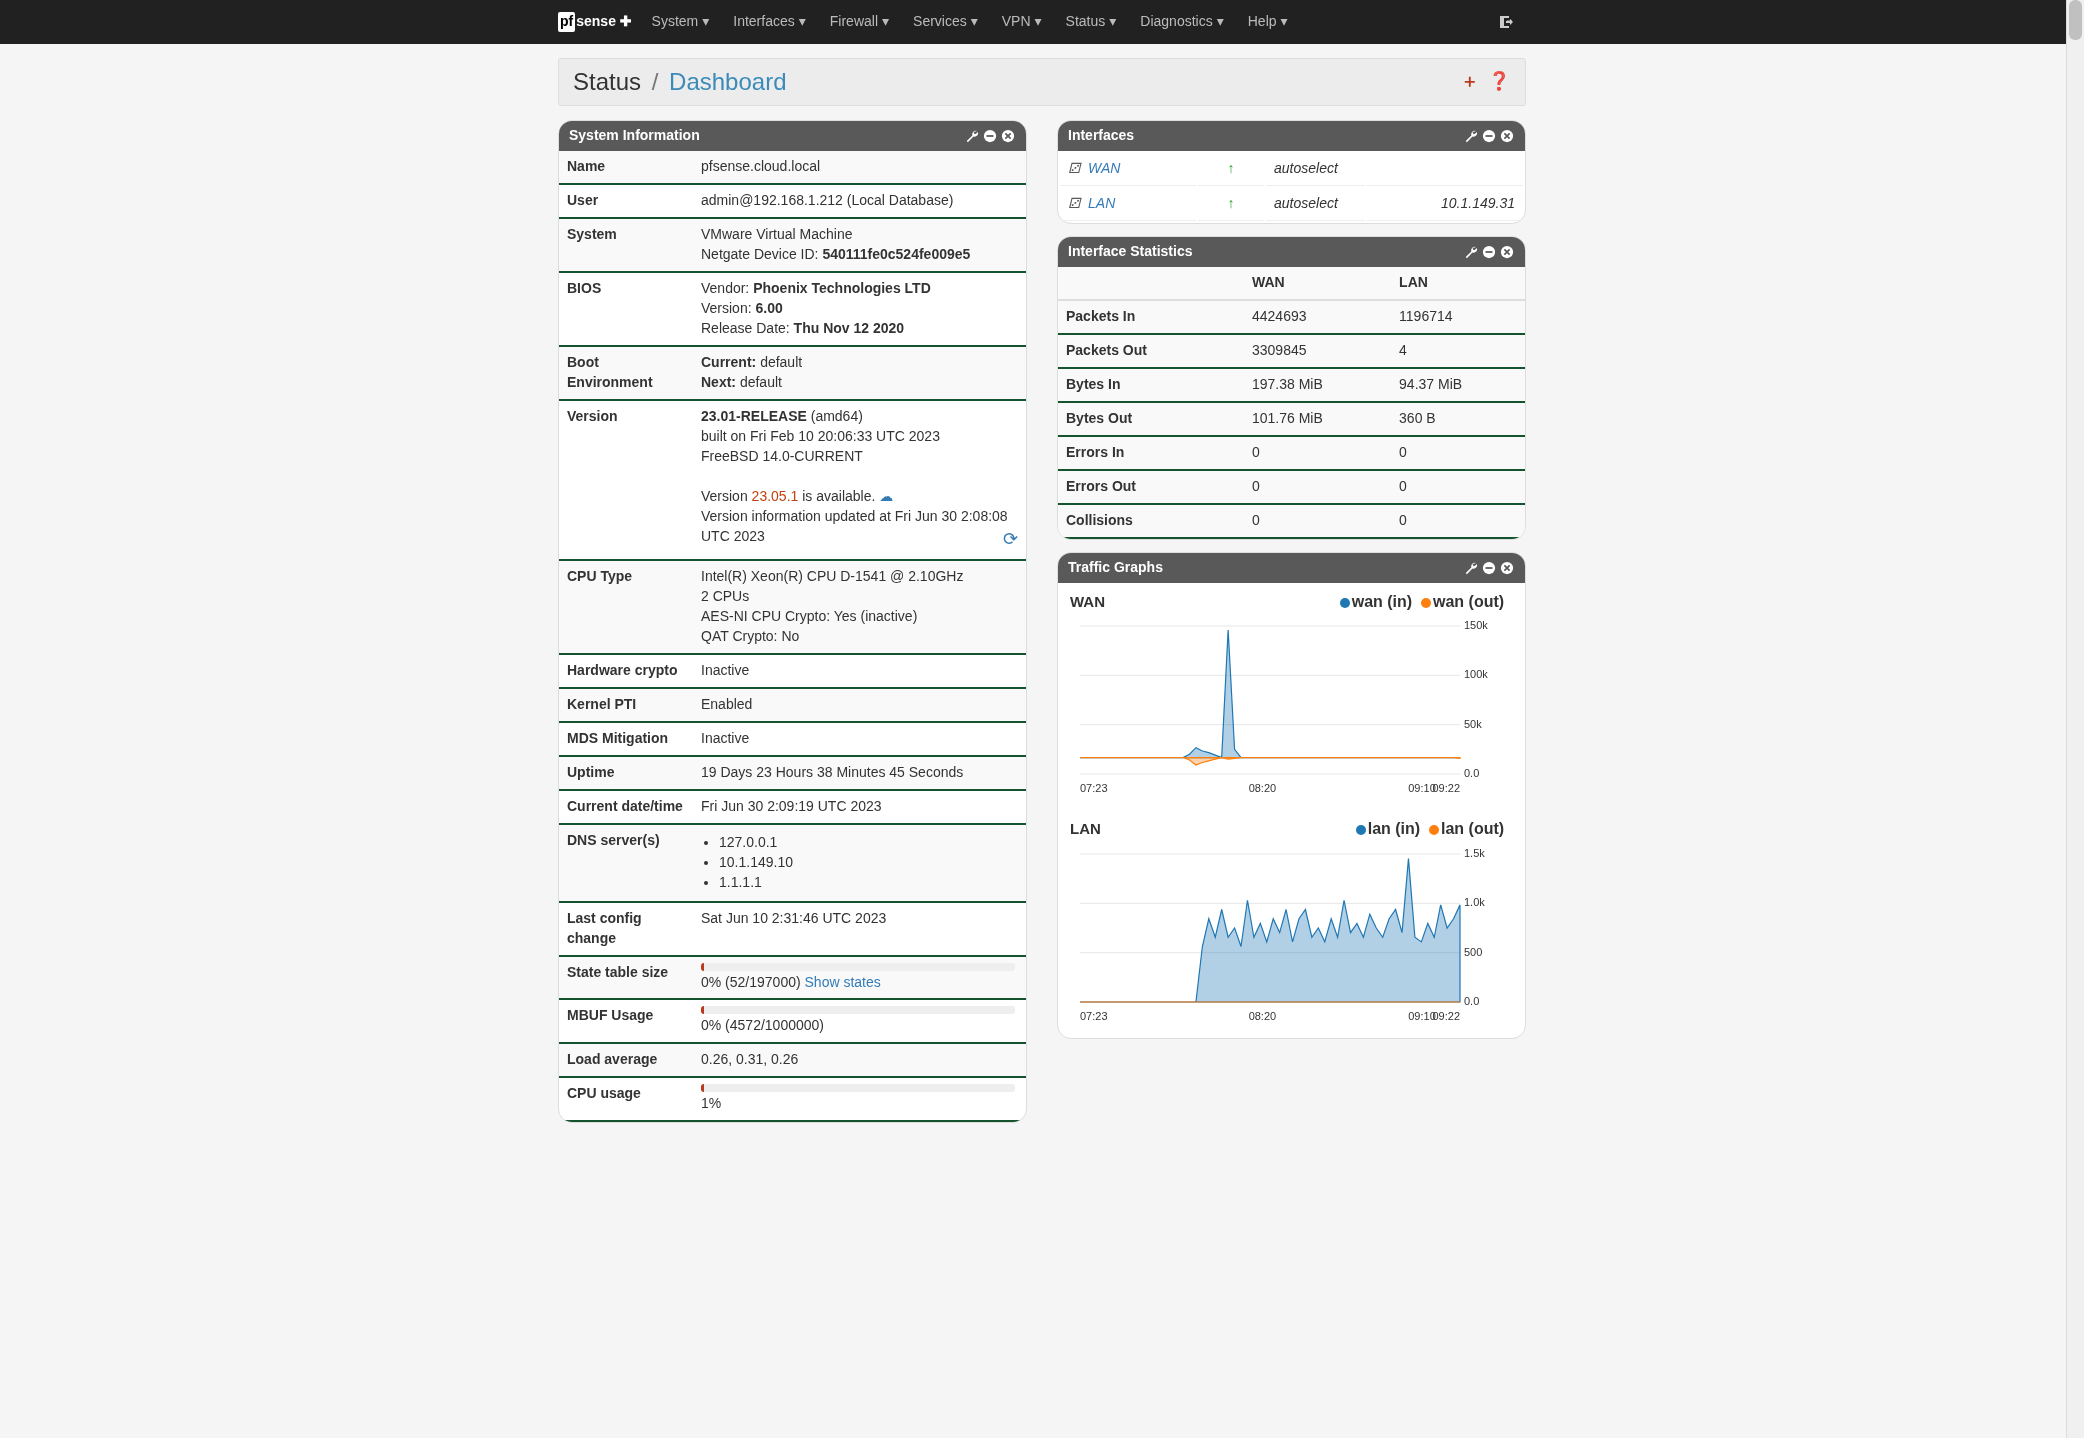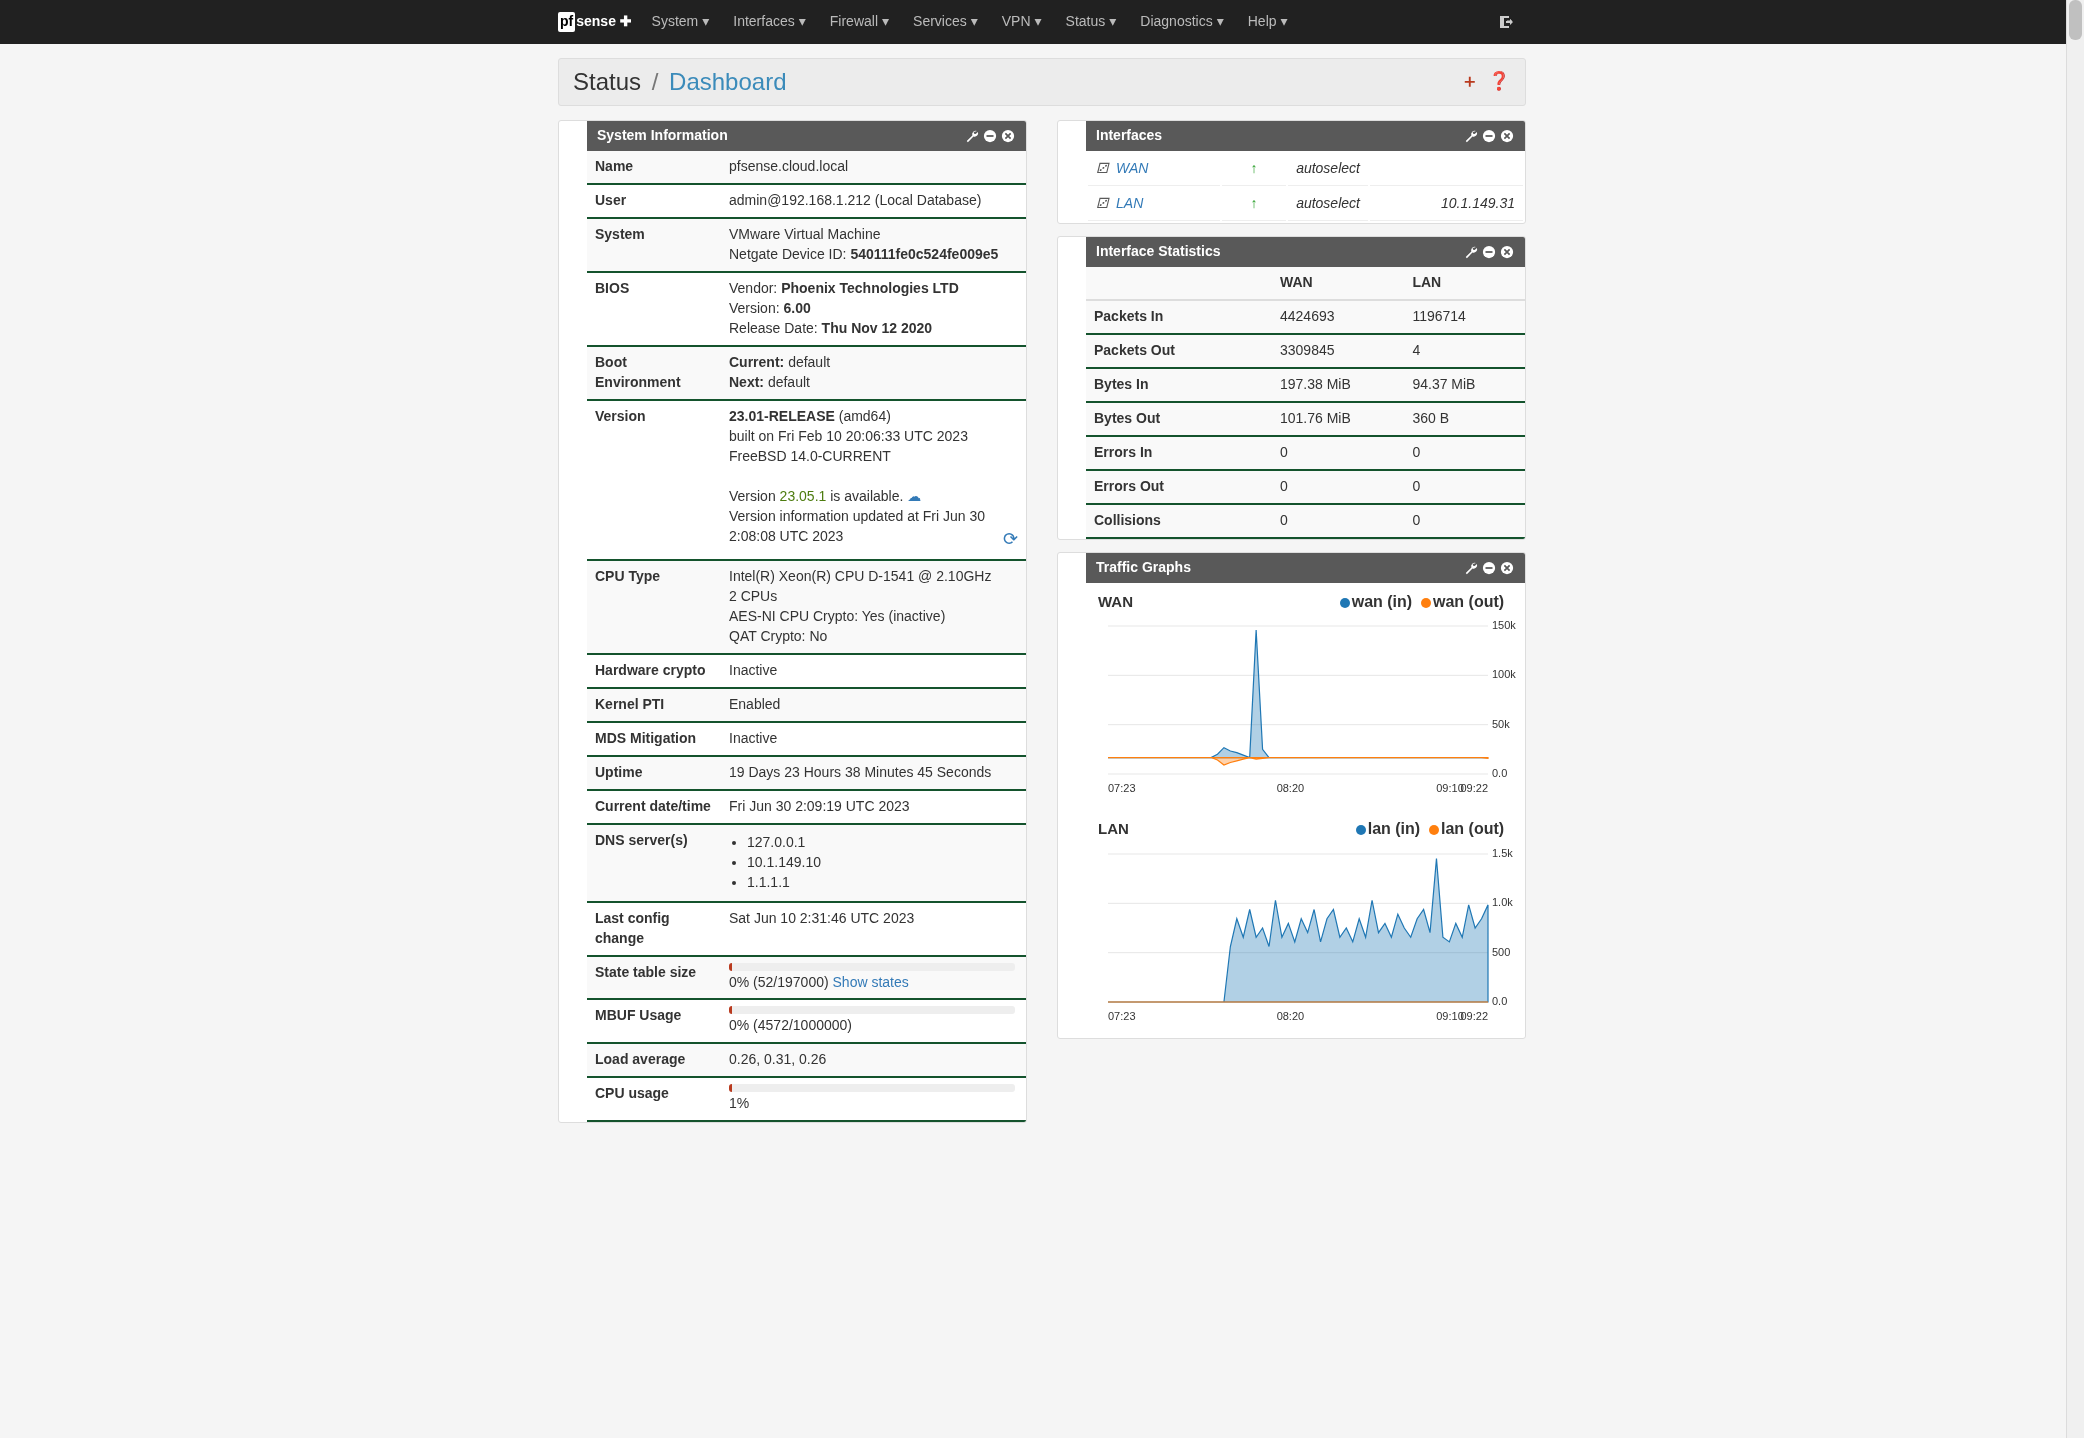--- a/index.html
+++ b/index.html
@@ -54,21 +54,21 @@
     display: flex;
     align-items: center;
   }
   .page-header h2 { font-size: 24px; font-weight: 500; margin: 0; }
   .page-header .slash { color:#777; margin:0 4px; }
   .page-header a { color:#3b8bba; }
   .page-header .actions { margin-left: auto; }
   .page-header .actions span { color: #b93a1e; font-size: 18px; margin-left: 6px; cursor:pointer; }
   .row { display: flex; gap: 30px; }
   .col { flex: 1; min-width: 0;}
-  .panel { border: 1px solid #ddd; margin-bottom: 12px; background:#fff; border-radius: 3px; overflow:hidden;padding-left:28px;}
+  .panel { border: 1px solid #ddd; margin-bottom: 12px; background:#fff; border-radius: 14px; overflow:hidden;}
   .panel-heading {
     background: #595959;
     color: #fff;
     padding: 5px 10px;
     font-weight: bold;
     display: flex;
     align-items: center;
   }
   .panel-heading .icons { margin-left:auto; display:flex; gap:2px;}
   .panel-heading .icons span { width:16px; height:16px; display:inline-flex; align-items:center; justify-content:center; cursor:pointer;}
@@ -178,21 +178,21 @@
               <tr>
                 <th class="rowlabel">BIOS</th>
                 <td>Vendor: <b>Phoenix Technologies LTD</b><br>Version: <b>6.00</b><br>Release Date: <b>Thu Nov 12 2020</b></td>
               </tr>
               <tr>
                 <th class="rowlabel">Boot Environment</th>
                 <td><b>Current: </b>default<br><b>Next: </b>default</td>
               </tr>
               <tr>
                 <th class="rowlabel">Version</th>
-                <td><b>23.01-RELEASE</b> (amd64)<br>built on Fri Feb 10 20:06:33 UTC 2023<br>FreeBSD 14.0-CURRENT<br><br>Version <span style="color:#4d7c0f">23.05.1</span> is available. <span style="color:#337ab7;cursor:pointer">☁</span><br>Version information updated at Fri Jun 30 2:08:08 UTC 2023 &nbsp;<span style="color:#337ab7;font-size:18px;cursor:pointer;float:right">⟳</span></td>
+                <td><b>23.01-RELEASE</b> (amd64)<br>built on Fri Feb 10 20:06:33 UTC 2023<br>FreeBSD 14.0-CURRENT<br><br>Version <span style="color:#c2410c">23.05.1</span> is available. <span style="color:#337ab7;cursor:pointer">☁</span><br>Version information updated at Fri Jun 30 2:08:08 UTC 2023 &nbsp;<span style="color:#337ab7;font-size:18px;cursor:pointer;float:right">⟳</span></td>
               </tr>
               <tr>
                 <th class="rowlabel">CPU Type</th>
                 <td>Intel(R) Xeon(R) CPU D-1541 @ 2.10GHz<br>2 CPUs<br>AES-NI CPU Crypto: Yes (inactive)<br>QAT Crypto: No</td>
               </tr>
               <tr>
                 <th class="rowlabel">Hardware crypto</th>
                 <td>Inactive</td>
               </tr>
               <tr>

